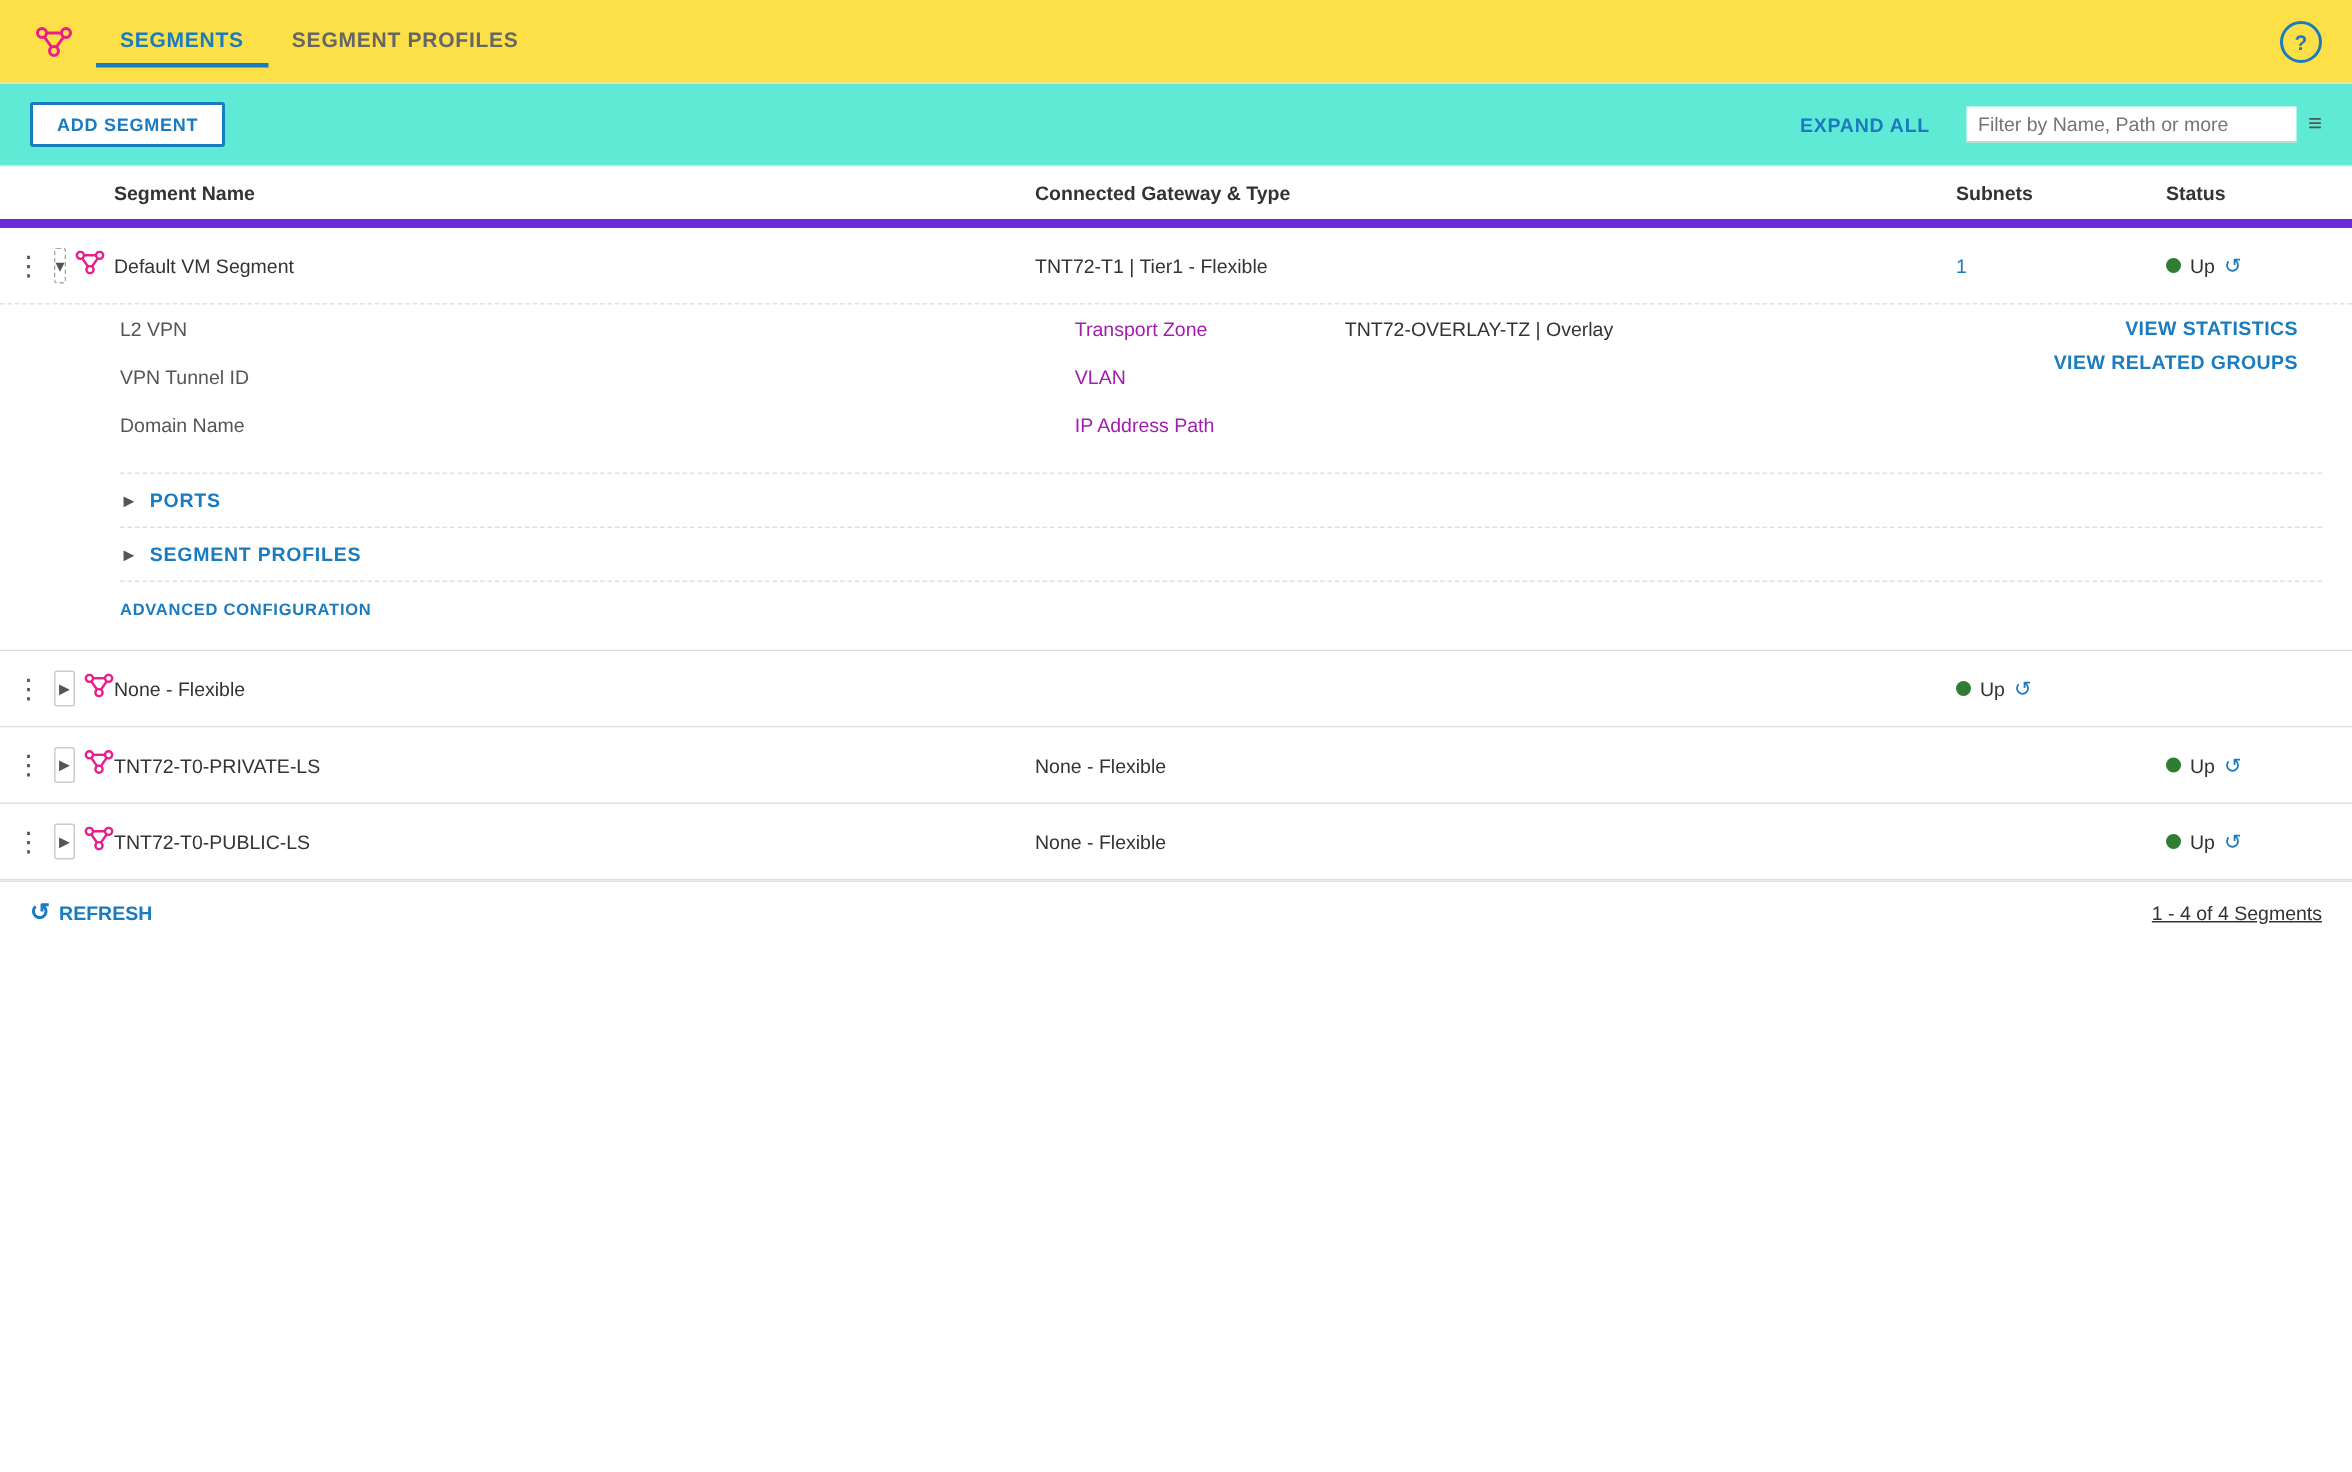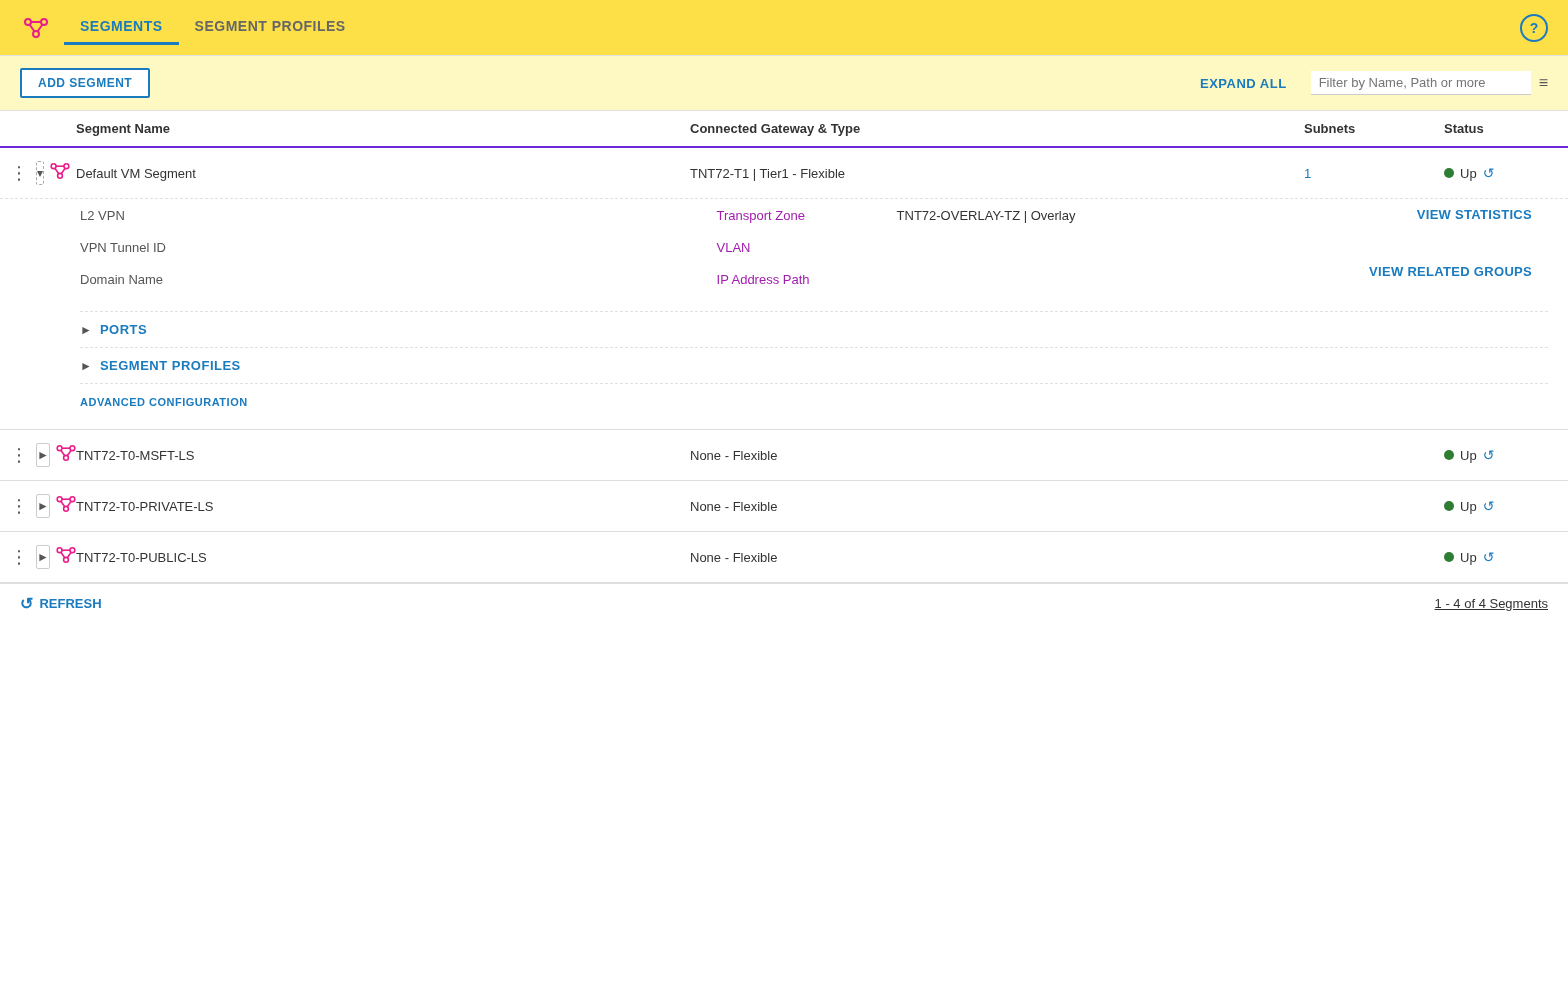--- a/index.html
+++ b/index.html
@@ -25,21 +25,21 @@
     .nav-help {
       margin-left: auto; width: 28px; height: 28px; border-radius: 50%;
       border: 2px solid #1a7bbf; display: flex; align-items: center;
       justify-content: center; color: #1a7bbf; font-weight: bold; font-size: 14px;
       cursor: pointer;
     }
 
     
     .toolbar {
       display: flex; align-items: center; padding: 12px 20px;
-      background: #fef9c3; border-bottom: 1px solid #e0e0e0;
+      background: #5eead4; border-bottom: 1px solid #e0e0e0;
     }
     .add-segment-btn {
       border: 2px solid #1a7bbf; color: #1a7bbf; background: #fff;
       padding: 6px 16px; font-size: 12px; font-weight: 700;
       text-transform: uppercase; letter-spacing: 0.5px; cursor: pointer;
       border-radius: 2px;
     }
     .expand-all {
       margin-left: auto; color: #1a7bbf; font-size: 13px; font-weight: 600;
       text-transform: uppercase; cursor: pointer; letter-spacing: 0.5px;
@@ -51,21 +51,21 @@
     }
     .filter-icon {
       margin-left: 8px; color: #555; font-size: 16px; cursor: pointer;
     }
 
     
     .table-container { background: #f5f5f5; }
     .table-header {
       display: grid;
       grid-template-columns: 60px 1fr 1fr 140px 140px;
-      background: #fff; border-bottom: 2px solid #6d28d9;
+      background: #fff; border-bottom: 6px solid #6d28d9;
       padding: 10px 0;
     }
     .col-header {
       font-size: 13px; font-weight: 600; color: #333; padding: 0 16px;
     }
 
     
     .segment-row {
       background: #fff; border-bottom: 1px solid #ddd;
     }
@@ -107,21 +107,21 @@
       display: flex; align-items: center; padding: 6px 0; min-height: 32px;
     }
     .detail-label {
       font-size: 13px; color: #555; width: 160px; flex-shrink: 0;
     }
     .detail-value {
       font-size: 13px; color: #333;
     }
     .right-actions {
       display: flex; flex-direction: column; align-items: flex-end;
-      justify-content: space-between; padding: 8px 16px;
+      justify-content: flex-start; padding: 8px 16px;
     }
     .action-link {
       color: #1a7bbf; font-size: 13px; font-weight: 600;
       text-transform: uppercase; cursor: pointer; letter-spacing: 0.3px;
       margin-bottom: 8px;
     }
 
     
     .tz-label { font-size: 13px; color: #a21caf; width: 180px; flex-shrink: 0; }
     .tz-value { font-size: 13px; color: #333; }
@@ -286,21 +286,20 @@
           <svg width="20" height="16" viewBox="0 0 24 20">
             <circle cx="4" cy="4" r="3" fill="none" stroke="#e91e8c" stroke-width="2"></circle>
             <circle cx="20" cy="4" r="3" fill="none" stroke="#e91e8c" stroke-width="2"></circle>
             <circle cx="12" cy="16" r="3" fill="none" stroke="#e91e8c" stroke-width="2"></circle>
             <line x1="7" y1="4" x2="17" y2="4" stroke="#e91e8c" stroke-width="2"></line>
             <line x1="5.5" y1="6.5" x2="10.5" y2="13.5" stroke="#e91e8c" stroke-width="2"></line>
             <line x1="18.5" y1="6.5" x2="13.5" y2="13.5" stroke="#e91e8c" stroke-width="2"></line>
           </svg>
         </span>
       </div>
-      <div class="col-name">TNT72-T0-MSFT-LS</div>
       <div class="col-gateway">None - Flexible</div>
       <div class="col-subnets"></div>
       <div class="col-status">
         <span class="status-dot"></span>
         <span>Up</span>
         <span class="refresh-icon">↺</span>
       </div>
     </div>
   </div>
 

